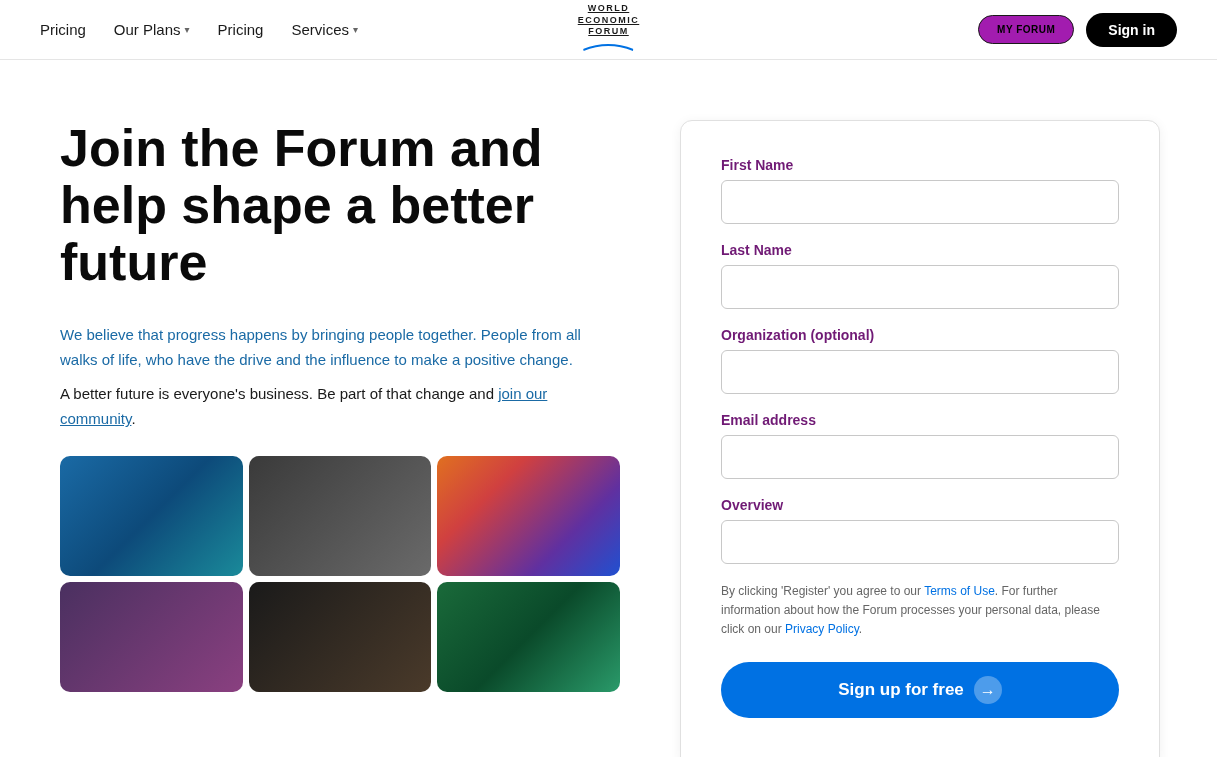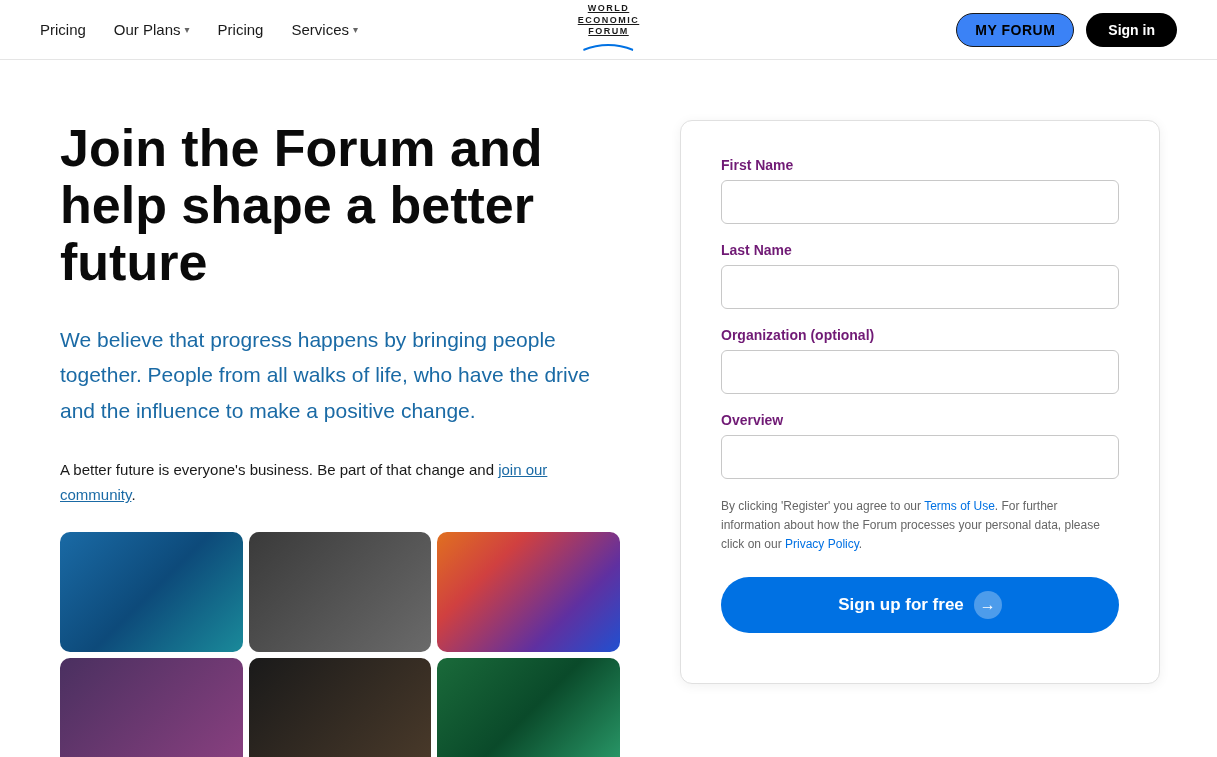--- a/index.html
+++ b/index.html
@@ -41,24 +41,24 @@
       color: #1a1a1a;
       line-height: 1.3;
     }
     .nav-logo-arc {
       width: 50px;
       margin: 0 auto;
     }
     .nav-right { margin-left: auto; display: flex; align-items: center; gap: 12px; }
     .btn-my-forum {
       border: 1.5px solid #1a1a1a;
-      background: #3b82f6;
+      background: #a21caf;
       padding: 8px 18px;
       border-radius: 20px;
-      font-size: 14px;
+      font-size: 10px;
       font-weight: 600;
       cursor: pointer;
       letter-spacing: 0.5px;
     }
     .btn-sign-in {
       background: #000000;
       color: #fff;
       border: none;
       padding: 9px 22px;
       border-radius: 20px;
@@ -80,24 +80,24 @@
     
     .left-panel { flex: 1; max-width: 560px; }
     .hero-title {
       font-size: 52px;
       font-weight: 800;
       line-height: 1.1;
       color: #0a0a0a;
       margin-bottom: 30px;
     }
     .hero-subtitle {
-      font-size: 21px;
+      font-size: 15px;
       color: #1a6aa5;
       line-height: 1.7;
-      margin-bottom: 28px;
+      margin-bottom: 8px;
     }
     .hero-subtitle-2 {
       font-size: 15px;
       color: #1a1a1a;
       line-height: 1.7;
       margin-bottom: 24px;
     }
     .hero-subtitle-2 a { color: #1a6aa5; text-decoration: underline; }
     .image-grid {
       display: grid;
@@ -254,20 +254,24 @@
       <div class="form-group">
         <label class="form-label">Last Name</label>
         <input class="form-input" type="text" style="">
       </div>
 
       <div class="form-group">
         <label class="form-label">Organization (optional)</label>
         <input class="form-input" type="text" style="">
       </div>
 
+      <div class="form-group">
+        <label class="form-label">Email address</label>
+        <input class="form-input" type="email" style="">
+      </div>
 
       <div class="form-group">
         <label class="form-label">Overview</label>
         <input class="form-input" type="password" style="">
       </div>
 
       <p class="form-legal">
         <span>By clicking 'Register' you agree to our </span><a href="#">Terms of Use</a><span>. For further information about how the Forum processes your personal data, please click on our </span><a href="#">Privacy Policy</a><span>.</span>
       </p>
 

